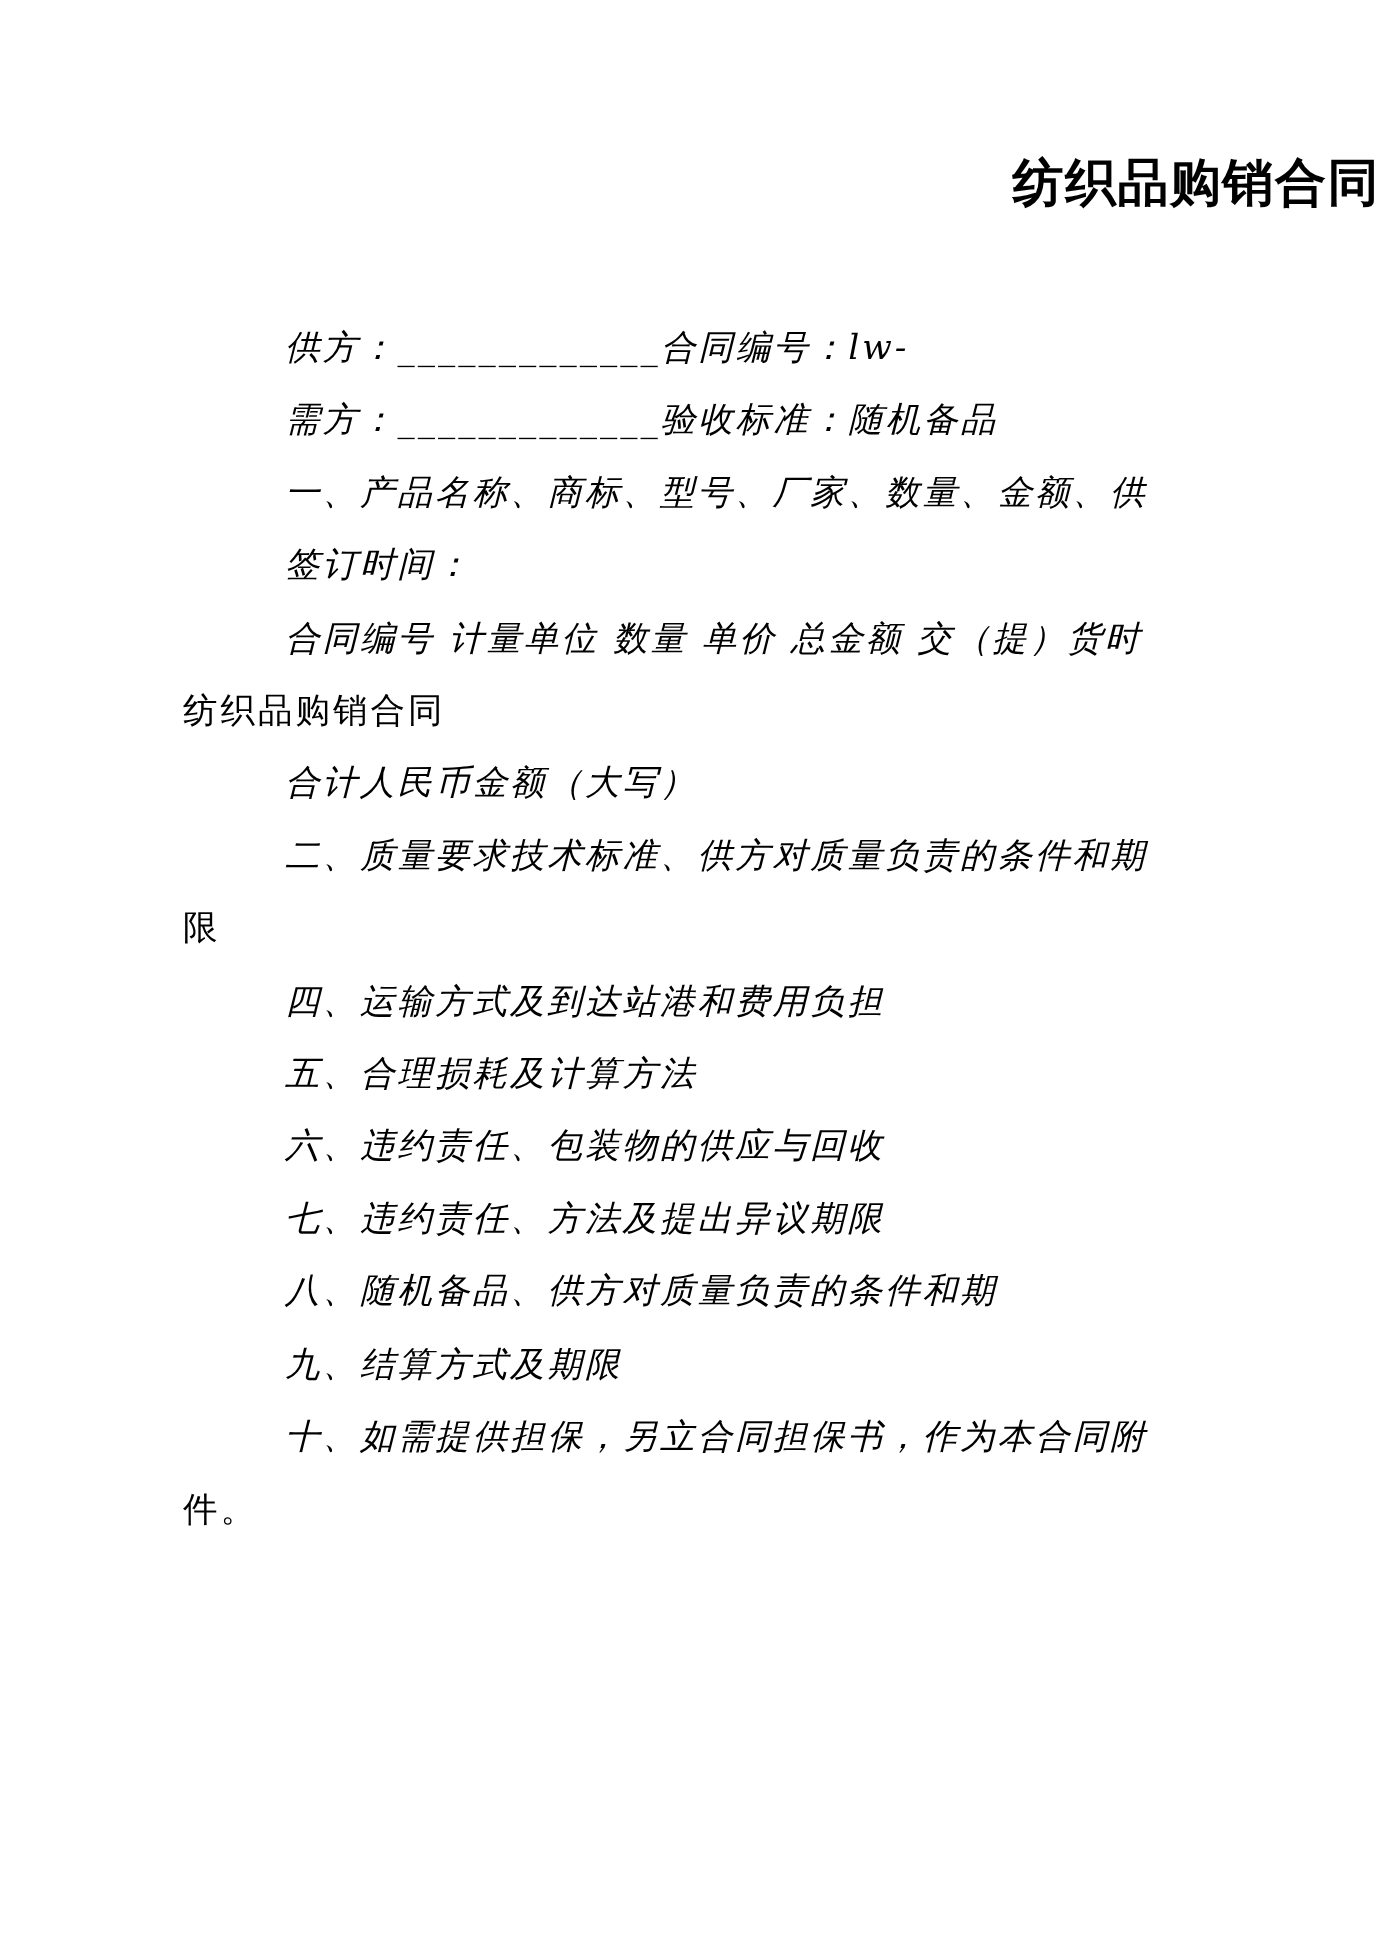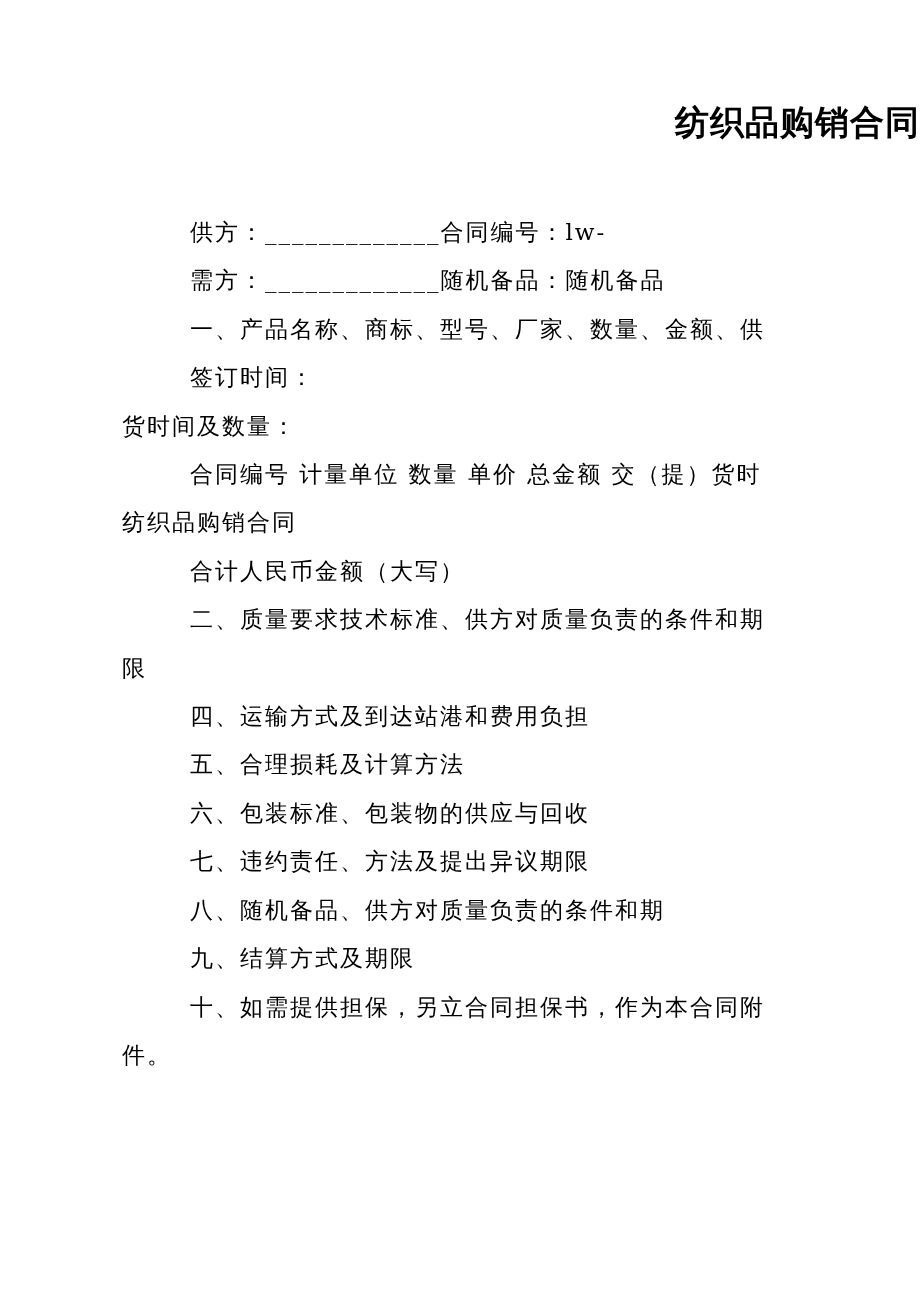--- a/index.html
+++ b/index.html
@@ -36,43 +36,43 @@
     width: 676px;
     font-size: 23px;
     letter-spacing: 2px;
   }
   .line {
     line-height: 48.4px;
     white-space: pre-wrap;
   }
   .line.indent {
     text-indent: 68px;
+    font-style: italic;
   }
   .blank {
     letter-spacing: 2px;
   }
 </style>
 </head>
 <body>
 
 <div class="page">
   <h1 class="doc-title">纺织品购销合同</h1>
   <div class="doc-body" id="doc-body">
       <div class="line indent"><span>供方：</span><span class="blank">_____________</span><span>合同编号：</span><span>lw-</span></div>
-      <div class="line indent"><span>需方：</span><span class="blank">_____________</span><span>随机备品：</span><span>随机备品</span></div>
+      <div class="line indent"><span>需方：</span><span class="blank">_____________</span><span>验收标准：</span><span>随机备品</span></div>
       <div class="line indent">一、产品名称、商标、型号、厂家、数量、金额、供</div>
       <div class="line indent">签订时间：</div>
-      <div class="line">货时间及数量：</div>
       <div class="line indent">合同编号 计量单位 数量 单价 总金额 交（提）货时</div>
       <div class="line">纺织品购销合同</div>
       <div class="line indent">合计人民币金额（大写）</div>
       <div class="line indent">二、质量要求技术标准、供方对质量负责的条件和期</div>
       <div class="line">限</div>
       <div class="line indent">四、运输方式及到达站港和费用负担</div>
       <div class="line indent">五、合理损耗及计算方法</div>
-      <div class="line indent">六、包装标准、包装物的供应与回收</div>
+      <div class="line indent">六、违约责任、包装物的供应与回收</div>
       <div class="line indent">七、违约责任、方法及提出异议期限</div>
       <div class="line indent">八、随机备品、供方对质量负责的条件和期</div>
       <div class="line indent">九、结算方式及期限</div>
       <div class="line indent">十、如需提供担保，另立合同担保书，作为本合同附</div>
       <div class="line">件。</div>
     </div>
 </div>
 
 </body></html>

